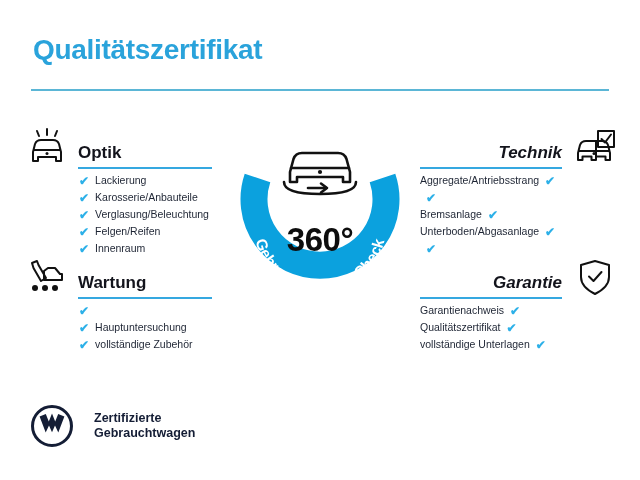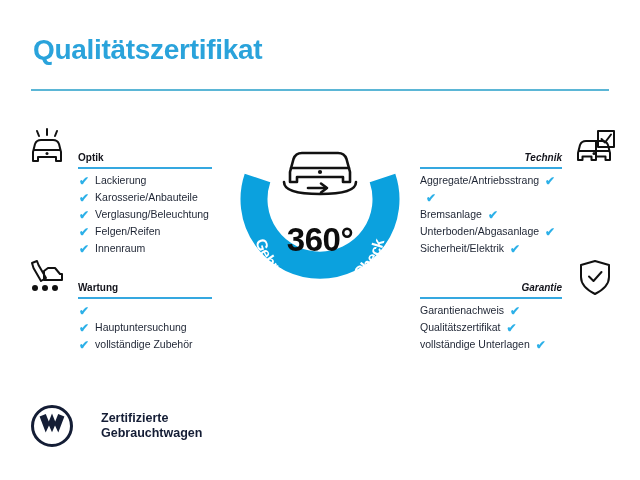--- a/index.html
+++ b/index.html
@@ -51,21 +51,21 @@
   .sec-optik   { left: 22px;  top: 128px; width: 190px; }
   .sec-wartung { left: 22px;  top: 258px; width: 190px; }
   .sec-technik { left: 420px; top: 128px; width: 198px; }
   .sec-garantie{ left: 420px; top: 258px; width: 198px; }
 
   .sec-head {
     position: relative;
     height: 44px;
   }
   .sec-title {
-    font-size: 10px;
+    font-size: 17px;
     font-weight: bold;
     color: #13141c;
     position: absolute;
     bottom: 9px;
     white-space: nowrap;
   }
   .left .sec-title  { left: 56px; }
   .right .sec-title { right: 56px; font-style: italic; }
 
   .sec-rule {
@@ -140,21 +140,21 @@
   
   .footer {
     position: absolute;
     left: 31px;
     top: 405px;
     display: flex;
     align-items: center;
   }
   .vw-mark { width: 42px; height: 42px; }
   .vw-text {
-    margin-left: 28px;
+    margin-left: 21px;
     font-size: 12.5px;
     font-weight: bold;
     line-height: 15px;
     color: #141d35;
     white-space: nowrap;
   }
 </style>
 </head>
 <body>
 
@@ -267,21 +267,20 @@
         </li>
       <li>
           <span class="li-text">Bremsanlage</span>
           <span class="chk">✔</span>
         </li>
       <li>
           <span class="li-text">Unterboden/Abgasanlage</span>
           <span class="chk">✔</span>
         </li>
       <li>
-          <span class="li-text">Sicherheit/Elektrik</span>
           <span class="chk">✔</span>
         </li>
     </ul>
   </div>
 
   <div class="section sec-garantie right">
     <div class="sec-head">
       <span class="sec-icon">
         <svg viewBox="0 0 46 40" width="46" height="40">
           <g fill="none" stroke="#111111" stroke-width="2" stroke-linejoin="round" stroke-linecap="round">

